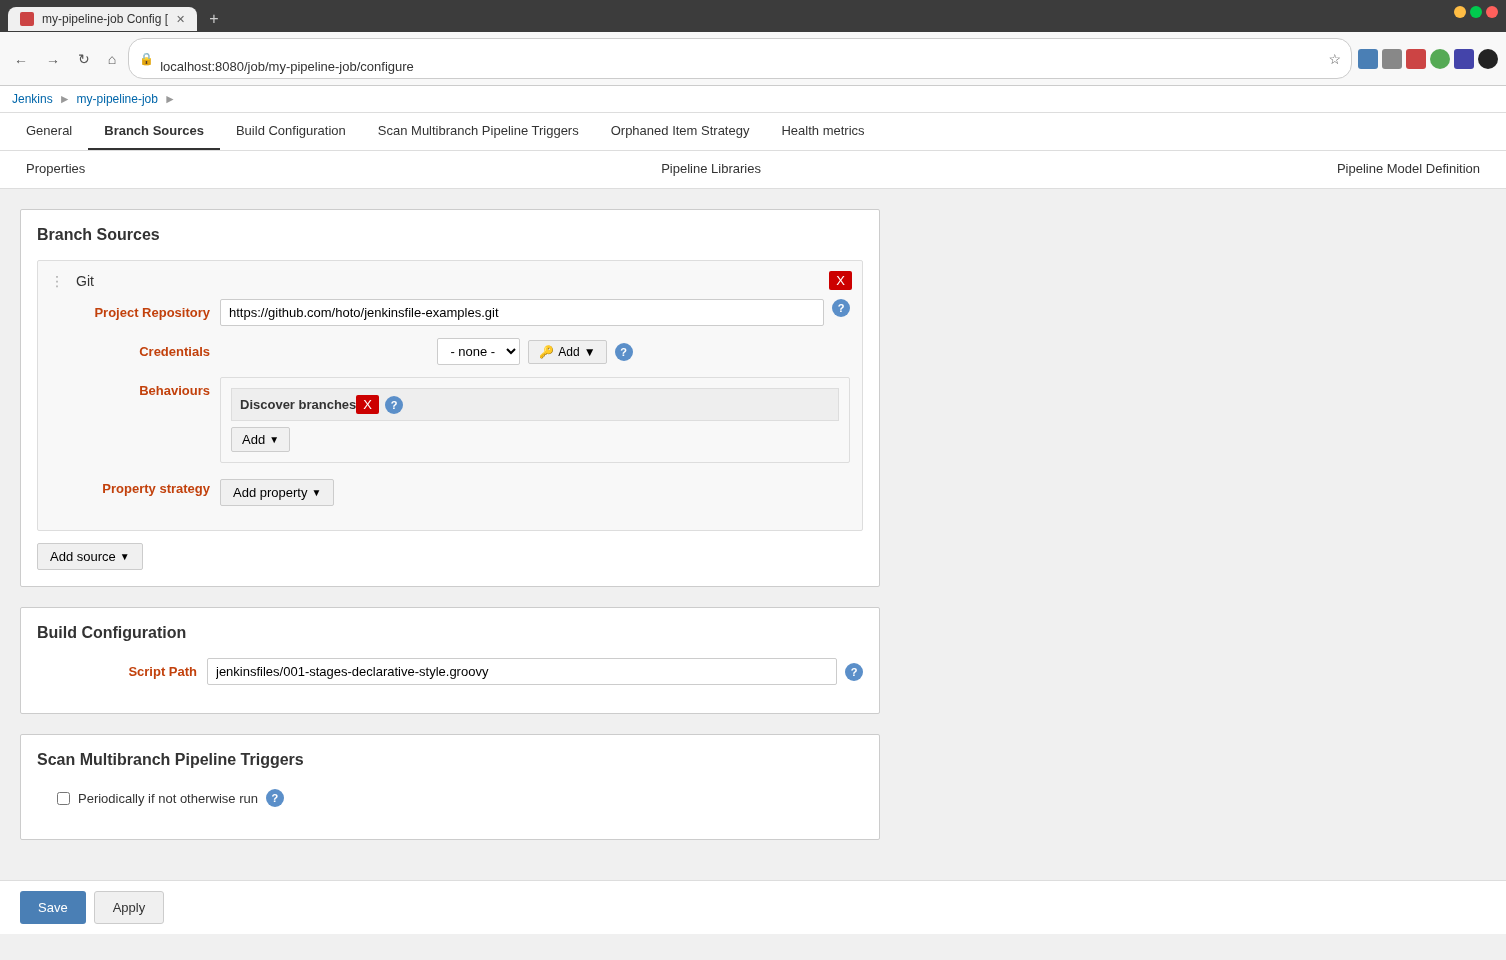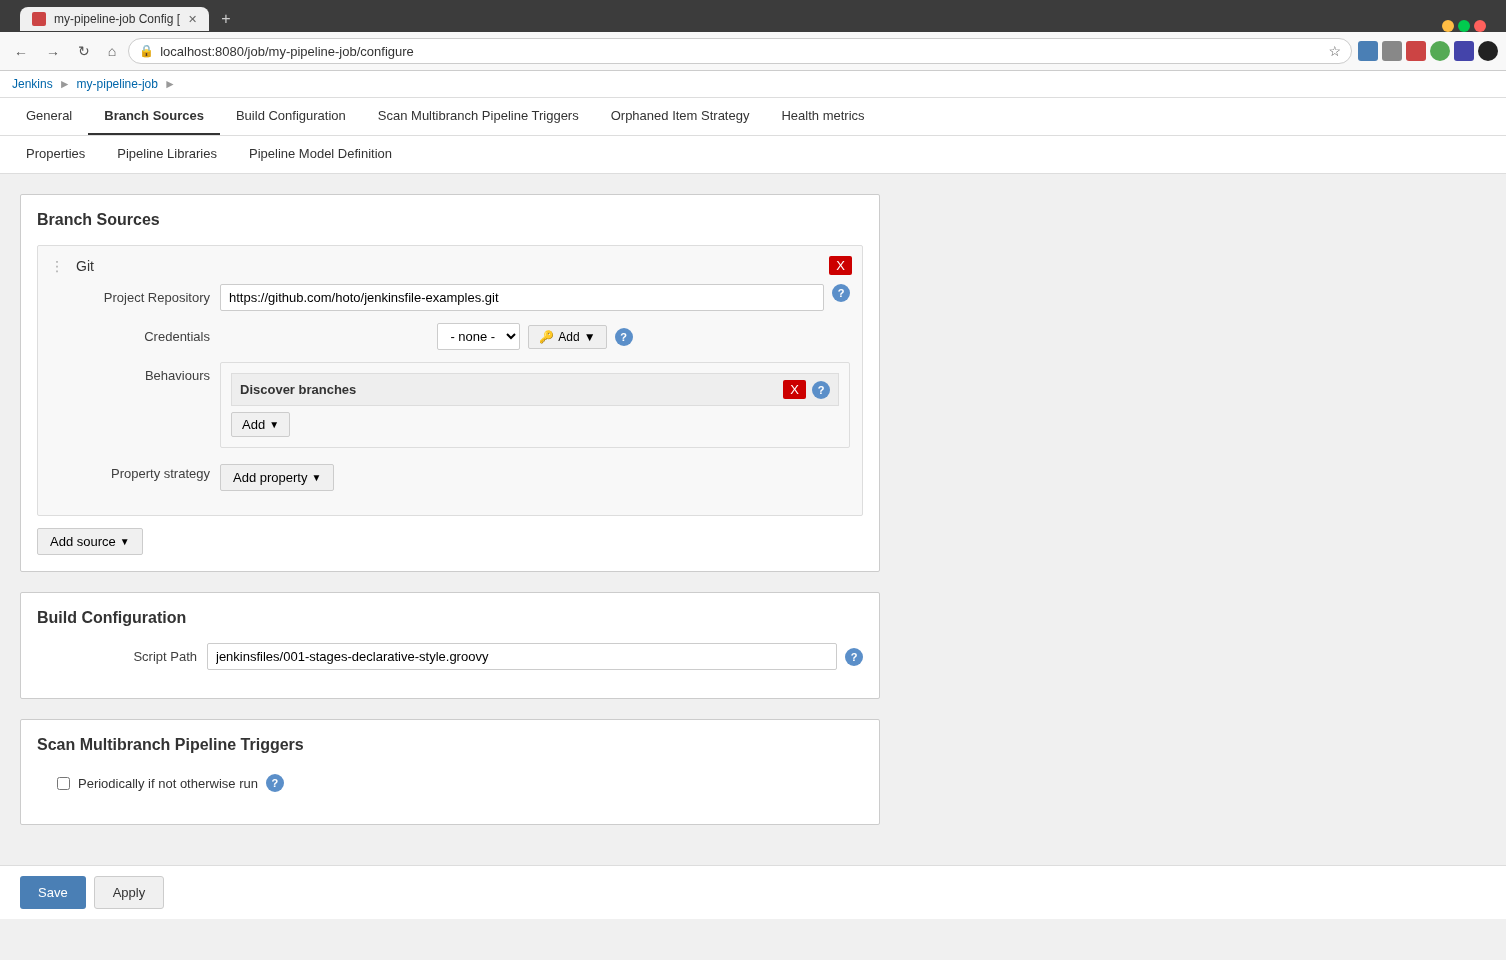--- a/index.html
+++ b/index.html
@@ -1,25 +1,25 @@
 <!DOCTYPE html>
 <html><head>
   <meta charset="utf-8">
   <style>
     * { box-sizing: border-box; margin: 0; padding: 0; }
     body { font-family: Arial, sans-serif; font-size: 13px; background: #f0f0f0; color: #333; }
-    .browser-tab-bar { background: #3c3c3c; display: flex; align-items: flex-end; gap: 20px; padding: 0 12px; }
+    .browser-tab-bar { background: #3c3c3c; display: flex; align-items: flex-start; gap: 20px; padding: 0 0; }
     .browser-tab { background: #f0f0f0; padding: 5px 12px; border-radius: 8px 8px 0 0; display: flex; align-items: center; gap: 8px; font-size: 12px; color: #333; min-width: 180px; }
     .browser-tab .favicon { width: 14px; height: 14px; background: #c00; border-radius: 2px; display: inline-block; }
     .browser-tab .close-tab { color: #666; cursor: pointer; font-size: 11px; }
     .new-tab-btn { background: none; border: none; color: #ccc; font-size: 16px; cursor: pointer; padding: 4px 8px; }
     .browser-controls { background: #f8f8f8; padding: 6px 8px; display: flex; align-items: center; gap: 6px; border-bottom: 1px solid #ccc; }
     .nav-btn { background: none; border: none; color: #555; font-size: 14px; cursor: pointer; padding: 4px 6px; border-radius: 3px; }
     .address-bar { flex: 1; display: flex; align-items: center; border: 1px solid #ccc; border-radius: 15px; padding: 4px 10px; background: #fff; gap: 6px; }
-    .address-input { border: none; outline: none; flex: 1; font-size: 13px; color: #333; background: transparent; }
+    .address-input { border: none; outline: none; flex: 1; font-size: 13px; color: #333; background: transparent; margin-top: 16px; }
     .lock-icon { color: #555; font-size: 12px; }
     .star-icon { color: #555; font-size: 14px; cursor: pointer; }
     .browser-extensions { display: flex; gap: 4px; align-items: center; }
     .ext-icon { width: 20px; height: 20px; background: #888; border-radius: 3px; cursor: pointer; }
 
     
     .window-controls { display: flex; gap: 4px; }
     .win-ctrl { width: 12px; height: 12px; border-radius: 50%; cursor: pointer; }
     .win-min { background: #ffbd44; }
     .win-max { background: #00ca4e; }
@@ -30,51 +30,51 @@
     .breadcrumb a { color: #0066aa; text-decoration: none; cursor: pointer; }
     .breadcrumb-sep { color: #999; }
 
     
     .main-content { background: #f0f0f0; min-height: 800px; padding: 0; }
 
     
     .config-tabs { background: #fff; border-bottom: 1px solid #ddd; display: flex; flex-wrap: wrap; padding: 0 10px; }
     .config-tab { padding: 10px 16px; cursor: pointer; font-size: 13px; color: #333; border-bottom: 2px solid transparent; white-space: nowrap; }
     .config-tab.active { border-bottom: 2px solid #333; font-weight: bold; background: #fff; }
-    .config-tab-row2 { background: #fff; border-bottom: 1px solid #ddd; display: flex; padding: 0 10px; }
+    .config-tab-row2 { background: #fff; border-bottom: 1px solid #ddd; display: flex; padding: 0 10px; justify-content: space-between; }
 
     
     .content-area { padding: 20px; max-width: 900px; }
 
     
     .section { background: #fff; border: 1px solid #ccc; border-radius: 2px; margin-bottom: 20px; padding: 16px; }
     .section-title { font-size: 16px; font-weight: bold; margin-bottom: 16px; color: #333; }
 
     
     .git-box { background: #f8f8f8; border: 1px solid #ddd; border-radius: 2px; padding: 12px; position: relative; margin-bottom: 12px; }
     .git-box-header { display: flex; align-items: center; gap: 8px; margin-bottom: 10px; }
     .drag-handle { color: #aaa; font-size: 14px; margin-right: 4px; }
     .git-title { font-weight: normal; font-size: 14px; }
     .red-x-btn { background: #cc0000; color: #fff; border: none; border-radius: 2px; padding: 2px 7px; font-size: 13px; cursor: pointer; position: absolute; top: 10px; right: 10px; }
 
     
     .form-row { display: flex; align-items: flex-start; margin-bottom: 12px; gap: 10px; }
-    .form-label { width: 160px; min-width: 160px; padding-top: 6px; font-size: 13px; color: #404040; text-align: right; }
+    .form-label { width: 160px; min-width: 160px; padding-top: 6px; font-size: 13px; color: #c2410c; text-align: right; font-weight: bold; }
     .form-control-area { flex: 1; display: flex; flex-direction: column; gap: 6px; }
     .form-input { width: 100%; padding: 5px 8px; border: 1px solid #ccc; border-radius: 2px; font-size: 13px; outline: none; }
     .form-row-inline { display: flex; align-items: center; gap: 8px; justify-content: center; }
     .select-field { padding: 4px 8px; border: 1px solid #ccc; border-radius: 2px; font-size: 13px; background: #fff; cursor: pointer; }
     .add-btn-cred { display: flex; align-items: center; gap: 4px; padding: 4px 10px; border: 1px solid #ccc; border-radius: 2px; background: #f0f0f0; cursor: pointer; font-size: 12px; }
 
     
     .help-icon { display: inline-flex; align-items: center; justify-content: center; width: 18px; height: 18px; border-radius: 50%; background: #5b8fc9; color: #fff; font-size: 11px; font-weight: bold; cursor: pointer; flex-shrink: 0; }
 
     
     .behaviours-box { background: #f8f8f8; border: 1px solid #ddd; border-radius: 2px; padding: 10px; }
-    .behaviour-item { display: flex; align-items: center; justify-content: space-between; padding: 6px 8px; background: #eee; border: 1px solid #ddd; margin-bottom: 6px; }
+    .behaviour-item { display: flex; align-items: center; justify-content: flex-start; padding: 6px 8px; background: #eee; border: 1px solid #ddd; margin-bottom: 6px; }
     .behaviour-name { font-size: 13px; font-weight: bold; }
     .behaviours-add-row { margin-top: 6px; }
     .add-dropdown-btn { padding: 4px 10px; border: 1px solid #ccc; border-radius: 2px; background: #f0f0f0; cursor: pointer; font-size: 13px; display: flex; align-items: center; gap: 4px; }
 
     
     .full-select { width: 100%; padding: 5px 8px; border: 1px solid #ccc; border-radius: 2px; font-size: 13px; background: #fff; cursor: pointer; }
     .add-property-btn { padding: 5px 12px; border: 1px solid #ccc; border-radius: 2px; background: #f0f0f0; cursor: pointer; font-size: 13px; display: flex; align-items: center; gap: 4px; margin-top: 4px; }
 
     
     .add-source-btn { padding: 5px 12px; border: 1px solid #ccc; border-radius: 2px; background: #f0f0f0; cursor: pointer; font-size: 13px; display: flex; align-items: center; gap: 4px; margin-top: 10px; }

